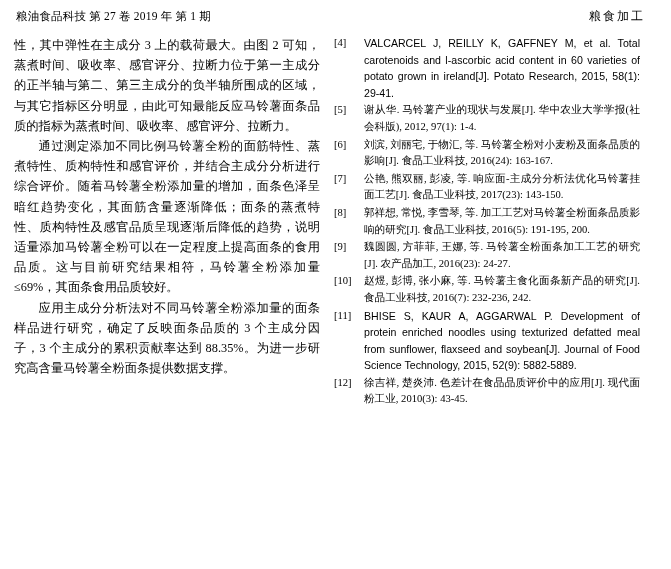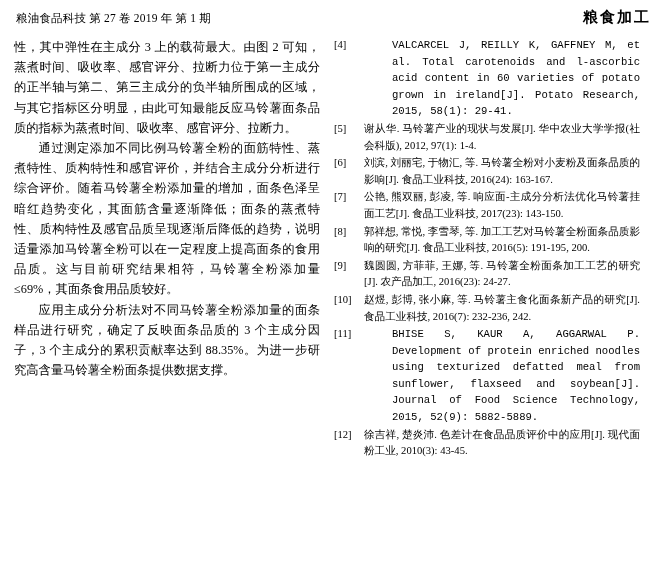--- a/index.html
+++ b/index.html
@@ -12,37 +12,37 @@
     background: #ffffff;
     font-family: "Liberation Serif", serif;
     color: #000000;
     overflow: hidden;
   }
   .page {
     position: relative;
     width: 671px;
     height: 569px;
     box-sizing: border-box;
-    padding: 8px 18px 0 14px;
+    padding: 8px 24px 0 14px;
   }
   .header {
     display: flex;
     align-items: baseline;
     justify-content: space-between;
     padding: 0 2px 4px 2px;
   }
   .header-left {
     font-size: 11.5px;
     font-family: "Liberation Serif", serif;
     letter-spacing: 0.2px;
     white-space: nowrap;
   }
   .header-right {
-    font-size: 15px;
-    font-weight: bold;
+    font-size: 12px;
+    font-weight: normal;
     letter-spacing: 2px;
     white-space: nowrap;
   }
   .columns {
     display: flex;
     gap: 14px;
     margin-top: 6px;
   }
   .col {
     width: 306px;
@@ -90,22 +90,21 @@
     text-justify: inter-ideograph;
   }
   .ref-cont {
     font-size: 10.6px;
     line-height: 16.6px;
     text-align: justify;
     text-justify: inter-ideograph;
     margin: 0 0 1px 0;
   }
   .en {
-    font-family: Liberation Mono, monospace;
-    margin-left: 28px;
+    font-family: Liberation Sans, sans-serif;
   }
 </style>
 </head>
 <body>
 
 <div class="page">
 
   <div class="header">
     <div class="header-left">粮油食品科技  第 27 卷  2019 年  第 1 期</div>
     <div class="header-right">粮食加工</div>

